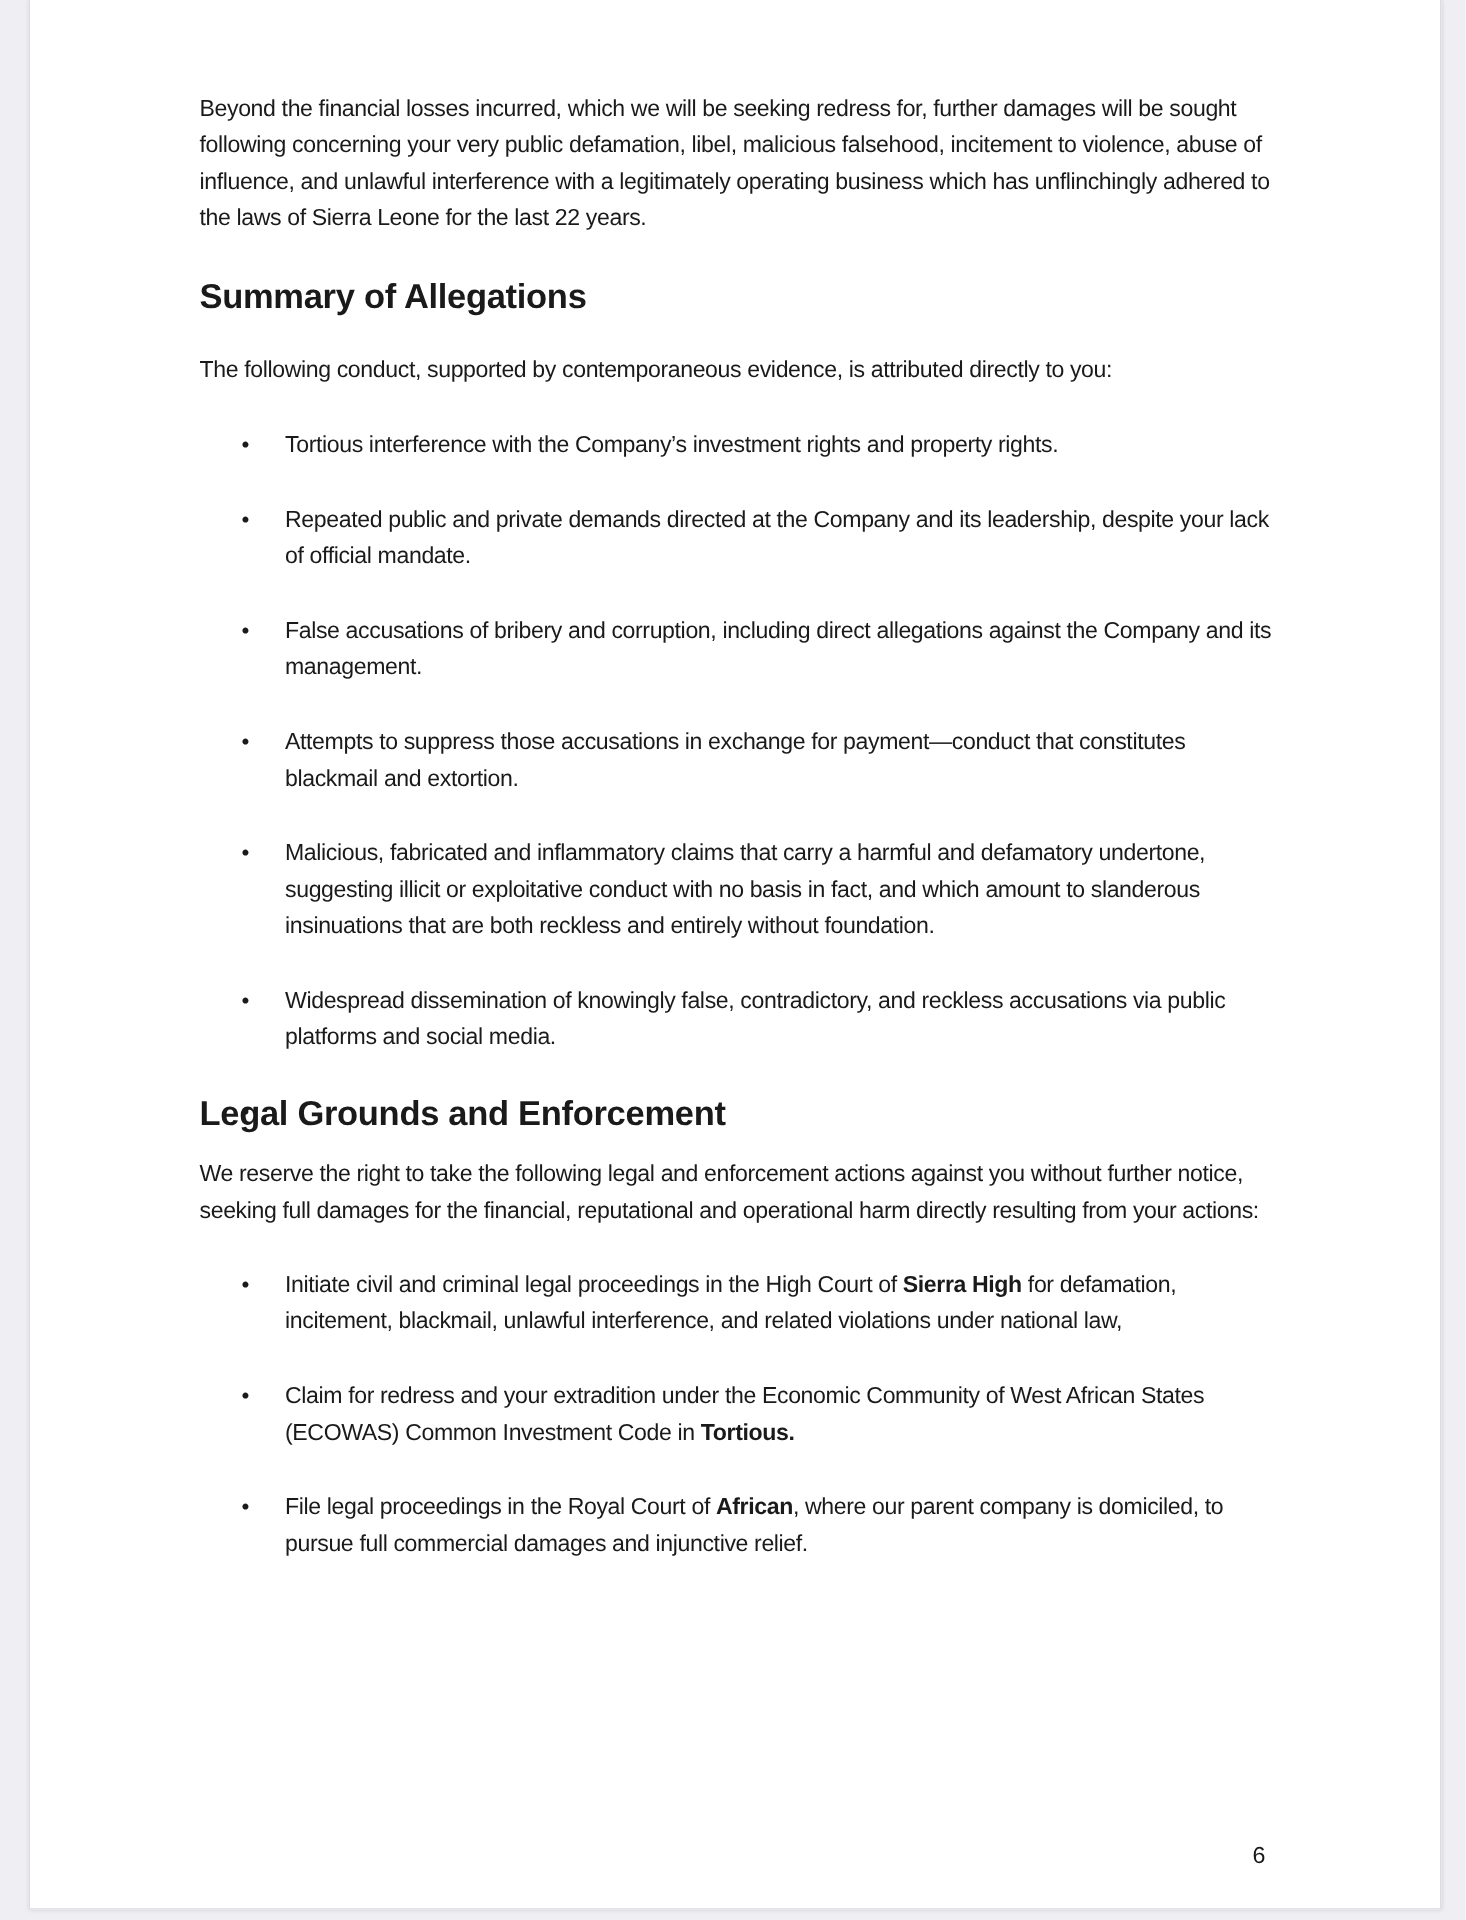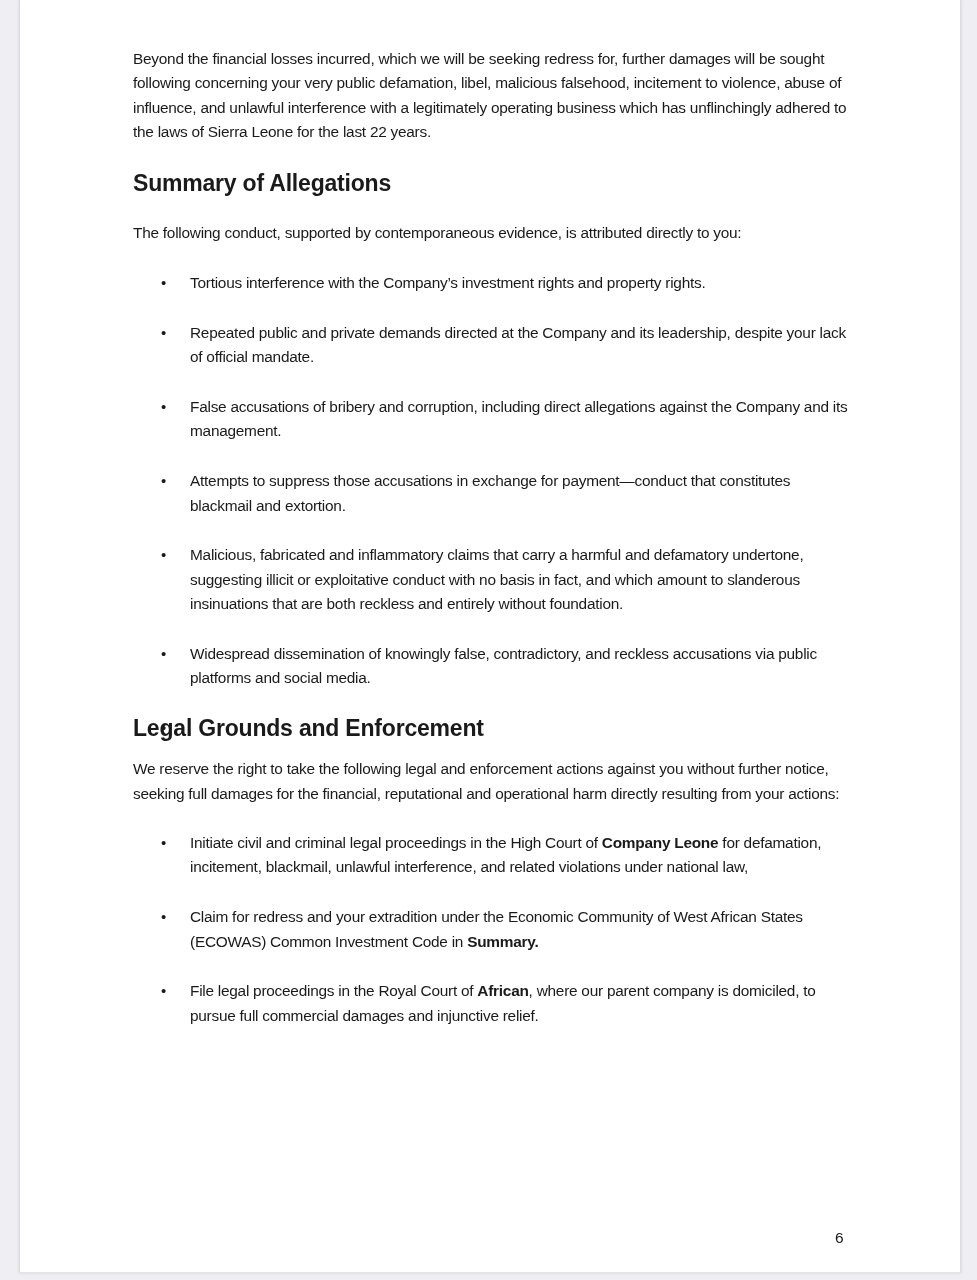--- a/index.html
+++ b/index.html
@@ -13,21 +13,21 @@
     .page {
       position: absolute; left: 19px; top: 0;
       width: 940px; height: 1272px;
       background: #ffffff;
       box-shadow: 0 0 3px rgba(0,0,0,0.12);
       border-right: 1px solid #dcdce2;
       border-left: 1px solid #dcdce2;
       border-bottom: 1px solid #e2e2e8;
     }
     .content {
-      position: absolute; left: 113px; top: 47px;
+      position: absolute; left: 113px; top: 61px;
       width: 720px;
       font-size: 15.4px;
       line-height: 24.4px;
       letter-spacing: -0.25px;
     }
     p { margin: 0; }
     .para1 { margin-bottom: 26px; }
     h2 {
       font-size: 23px; font-weight: bold; margin: 0;
       line-height: 24px; letter-spacing: -0.2px;
@@ -66,20 +66,20 @@
       <li><span class="bullet">•</span><span>Attempts to suppress those accusations in exchange for payment—conduct that constitutes blackmail and extortion.</span></li>
       <li><span class="bullet">•</span><span>Malicious, fabricated and inflammatory claims that carry a harmful and defamatory undertone, suggesting illicit or exploitative conduct with no basis in fact, and which amount to slanderous insinuations that are both reckless and entirely without foundation.</span></li>
       <li><span class="bullet">•</span><span>Widespread dissemination of knowingly false, contradictory, and reckless accusations via public platforms and social media.</span></li>
       <li><span class="bullet">•</span></li>
     </ul>
 
     <h2 class="h-legal">Legal Grounds and Enforcement</h2>
     <p class="intro2">We reserve the right to take the following legal and enforcement actions against you without further notice, seeking full damages for the financial, reputational and operational harm directly resulting from your actions:</p>
 
     <ul class="list2">
-      <li><span class="bullet">•</span><span><span>Initiate civil and criminal legal proceedings in the High Court of </span><b>Company Leone</b><span> for defamation, incitement, blackmail, unlawful interference, and related violations under national law,</span></span></li>
-      <li><span class="bullet">•</span><span><span>Claim for redress and your extradition under the Economic Community of West African States (ECOWAS) Common Investment Code in </span><b>Summary.</b><span></span></span></li>
+      <li><span class="bullet">•</span><span><span>Initiate civil and criminal legal proceedings in the High Court of </span><b>Sierra High</b><span> for defamation, incitement, blackmail, unlawful interference, and related violations under national law,</span></span></li>
+      <li><span class="bullet">•</span><span><span>Claim for redress and your extradition under the Economic Community of West African States (ECOWAS) Common Investment Code in </span><b>Tortious.</b><span></span></span></li>
       <li><span class="bullet">•</span><span><span>File legal proceedings in the Royal Court of </span><b>African</b><span>, where our parent company is domiciled, to pursue full commercial damages and injunctive relief.</span></span></li>
     </ul>
   </div>
 
   <div class="page-num">6</div>
 </div>
 
 </body></html>

